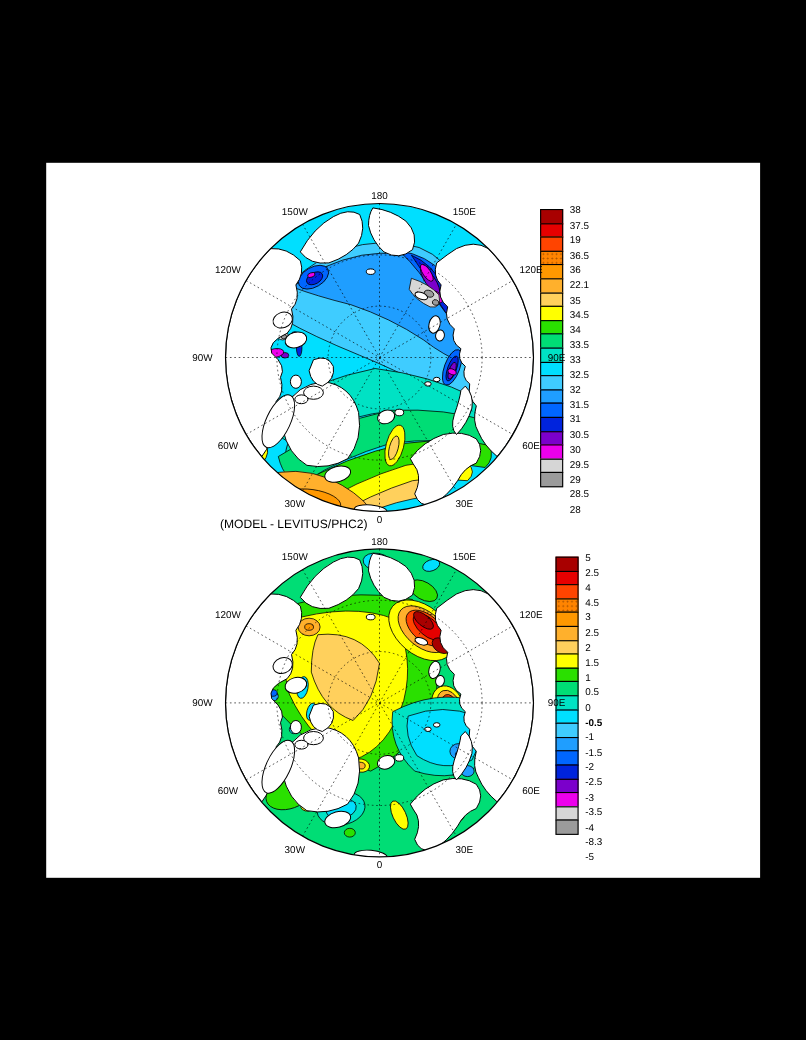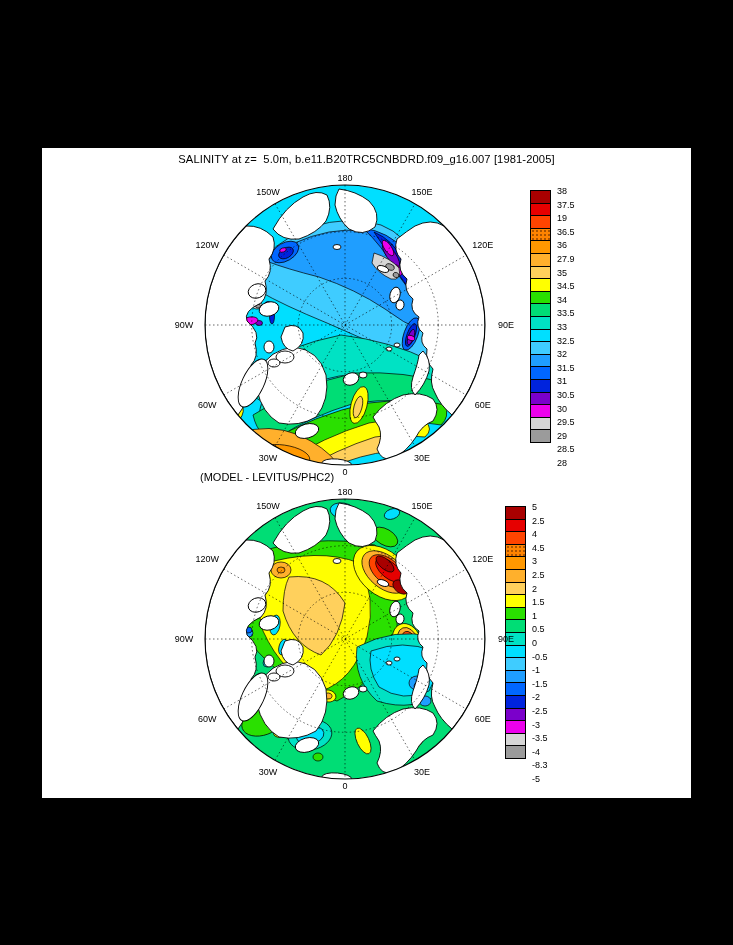--- a/index.html
+++ b/index.html
@@ -7,35 +7,34 @@
           font-family:"Liberation Sans","DejaVu Sans",sans-serif;}
   #plot-area{position:absolute;left:42px;top:148px;width:649px;height:650px;background:#ffffff;}
   .fig-title{position:absolute;left:42px;top:153px;width:649px;text-align:center;
              font-size:11.2px;color:#000;white-space:pre;letter-spacing:0.1px;}
   .fig-subtitle{position:absolute;left:200px;top:471px;font-size:11px;color:#000;white-space:pre;}
   .map-box{position:absolute;width:282px;height:282px;}
   #map1{left:204px;top:184px;}
   #map2{left:204px;top:498px;}
   .compass-label{position:absolute;font-size:9px;color:#000;transform:translate(-50%,-50%);white-space:nowrap;}
   .cbar{position:absolute;width:21px;}
-  #cbar1{left:530px;top:191px;}
+  #cbar1{left:491px;top:191px;}
   #cbar2{left:505px;top:507px;}
   .cbar-seg{width:21px;height:13.6px;border:1px solid #000;margin-top:-1px;box-sizing:border-box;}
   .cbar-seg.stippled{background-image:radial-gradient(#a85200 0.7px, transparent 0.9px);background-size:4px 4px;}
   .cbar-ticks{position:absolute;left:27px;top:0;width:34px;}
   .cbar-tick{position:absolute;font-size:9px;color:#000;transform:translateY(-50%);white-space:nowrap;}
   svg{display:block;}
 </style>
 </head>
 <body>
 
 <div id="canvas">
   <div id="plot-area"></div>
 
-  <div class="fig-title">SALINITY at z=  5.0m, b.e11.B20TRC5CNBDRD.f09_g16.007 [1981-2005]</div>
   <div class="fig-subtitle">(MODEL - LEVITUS/PHC2)</div>
 
   <div id="map1" class="map-box">
       <svg width="282" height="282" viewBox="-141 -141 282 282">
         <defs>
           <clipPath id="clipA">
             <circle cx="0" cy="0" r="140"></circle>
           </clipPath>
         </defs>
         <g clip-path="url(#clipA)">
@@ -234,21 +233,21 @@
         <div class="cbar-seg" style="background-color: rgb(236, 0, 236);"></div>
         <div class="cbar-seg" style="background-color: rgb(214, 214, 214);"></div>
         <div class="cbar-seg" style="background-color: rgb(155, 155, 155);"></div>
       </div>
       <div class="cbar-ticks">
         <div class="cbar-tick" style="top: 0px;">38</div>
         <div class="cbar-tick" style="top: 13.6px;">37.5</div>
         <div class="cbar-tick" style="top: 27.2px;">19</div>
         <div class="cbar-tick" style="top: 40.8px;">36.5</div>
         <div class="cbar-tick" style="top: 54.4px;">36</div>
-        <div class="cbar-tick" style="top: 68px;">27.9</div>
+        <div class="cbar-tick" style="top: 68px;">22.1</div>
         <div class="cbar-tick" style="top: 81.6px;">35</div>
         <div class="cbar-tick" style="top: 95.2px;">34.5</div>
         <div class="cbar-tick" style="top: 108.8px;">34</div>
         <div class="cbar-tick" style="top: 122.4px;">33.5</div>
         <div class="cbar-tick" style="top: 136px;">33</div>
         <div class="cbar-tick" style="top: 149.6px;">32.5</div>
         <div class="cbar-tick" style="top: 163.2px;">32</div>
         <div class="cbar-tick" style="top: 176.8px;">31.5</div>
         <div class="cbar-tick" style="top: 190.4px;">31</div>
         <div class="cbar-tick" style="top: 204px;">30.5</div>
@@ -287,21 +286,21 @@
         <div class="cbar-tick" style="top: 13.6px;">2.5</div>
         <div class="cbar-tick" style="top: 27.2px;">4</div>
         <div class="cbar-tick" style="top: 40.8px;">4.5</div>
         <div class="cbar-tick" style="top: 54.4px;">3</div>
         <div class="cbar-tick" style="top: 68px;">2.5</div>
         <div class="cbar-tick" style="top: 81.6px;">2</div>
         <div class="cbar-tick" style="top: 95.2px;">1.5</div>
         <div class="cbar-tick" style="top: 108.8px;">1</div>
         <div class="cbar-tick" style="top: 122.4px;">0.5</div>
         <div class="cbar-tick" style="top: 136px;">0</div>
-        <div class="cbar-tick" style="top: 149.6px;">-0.5</div>
+        <div class="cbar-tick" style="top: 149.6px; font-weight: bold;">-0.5</div>
         <div class="cbar-tick" style="top: 163.2px;">-1</div>
         <div class="cbar-tick" style="top: 176.8px;">-1.5</div>
         <div class="cbar-tick" style="top: 190.4px;">-2</div>
         <div class="cbar-tick" style="top: 204px;">-2.5</div>
         <div class="cbar-tick" style="top: 217.6px;">-3</div>
         <div class="cbar-tick" style="top: 231.2px;">-3.5</div>
         <div class="cbar-tick" style="top: 244.8px;">-4</div>
         <div class="cbar-tick" style="top: 258.4px;">-8.3</div>
         <div class="cbar-tick" style="top: 272px;">-5</div>
       </div>

